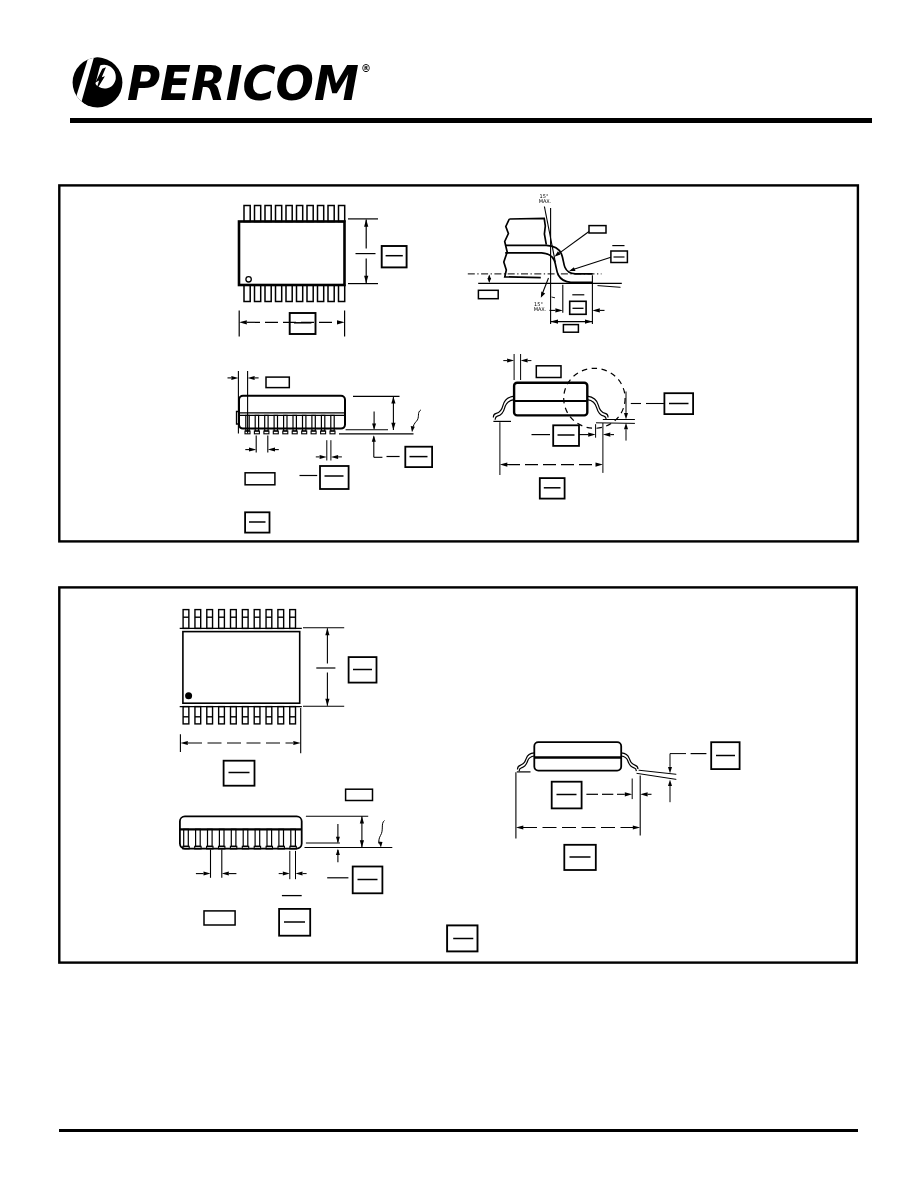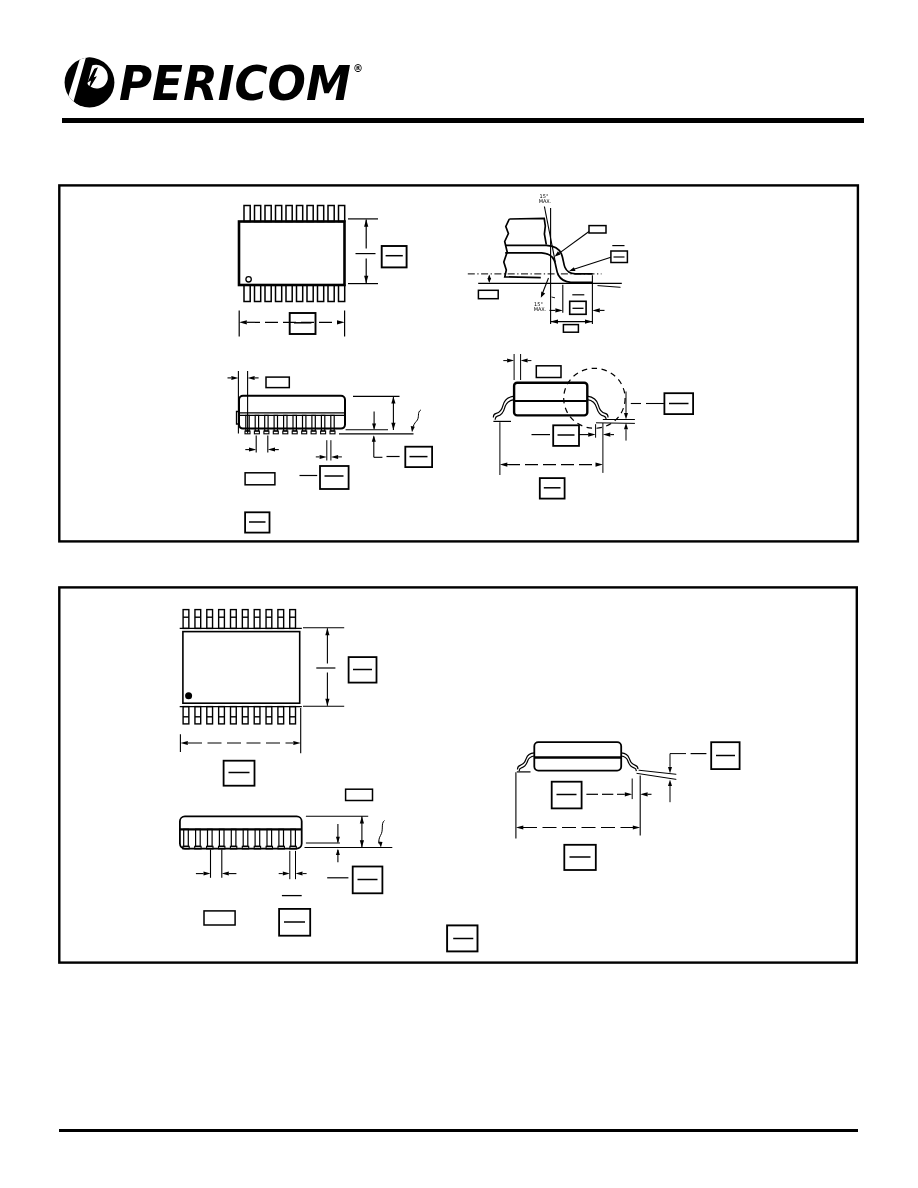--- a/index.html
+++ b/index.html
@@ -1,17 +1,17 @@
 <!DOCTYPE html>
 <html><head>
 <meta charset="utf-8">
 <style>
   html,body{margin:0;padding:0;background:#ffffff;}
   body{width:918px;height:1188px;position:relative;font-family:"DejaVu Sans",sans-serif;overflow:hidden;}
-  #logo-row{position:absolute;left:4px;top:0;width:764px;height:130px;}
+  #logo-row{position:absolute;left:12px;top:0;width:764px;height:130px;}
   #logo-mark{position:absolute;left:59px;top:56px;width:53px;height:53px;}
   #brand-text{position:absolute;left:115px;top:59px;font-family:"DejaVu Sans",sans-serif;
     font-weight:bold;font-style:italic;font-size:48px;letter-spacing:0px;color:#000;
     transform:scaleX(0.94);transform-origin:left top;white-space:nowrap;line-height:1;}
   #reg-mark{position:absolute;left:349px;top:63px;font-size:10px;font-weight:bold;color:#000;font-style:normal;}
   #rule-top{position:absolute;left:58px;top:117.8px;width:802px;height:5.6px;background:#000;}
   #rule-bottom{position:absolute;left:59px;top:1128.6px;width:799px;height:3.2px;background:#000;}
   svg{position:absolute;}
   svg .ln{stroke:#000;fill:none;}
   svg text{fill:#000;}

